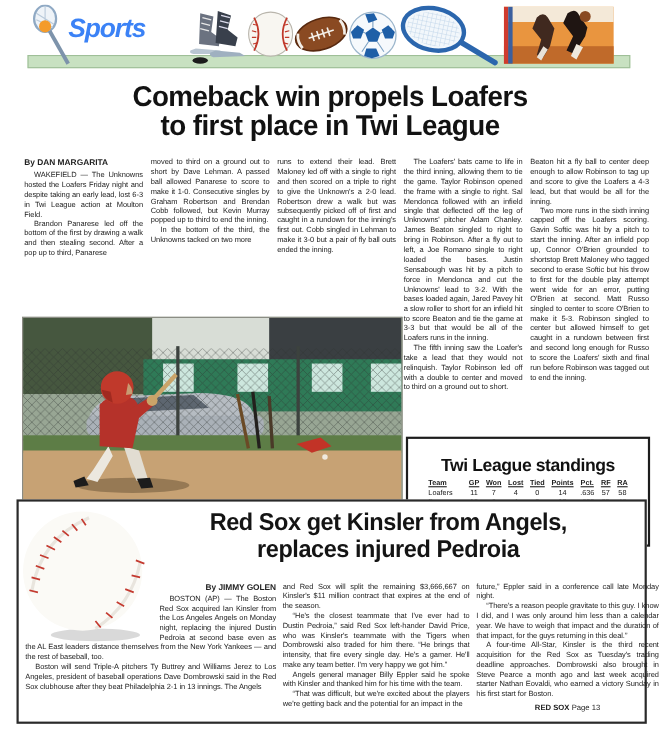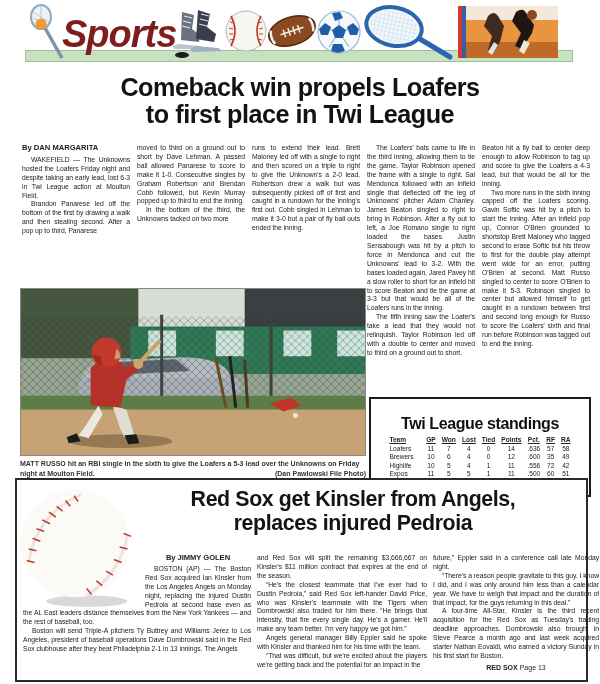--- a/index.html
+++ b/index.html
@@ -6,21 +6,21 @@
   body{
     width:600px;height:684px;position:relative;overflow:hidden;
     background:#ffffff;color:#1f1f1f;
     font-family:"Liberation Sans", sans-serif;
   }
   
   .banner{position:absolute;left:0;top:0;width:600px;height:70px;}
   .green-bar{position:absolute;left:25px;top:50px;width:546px;height:10px;
     background:#c8e1c1;border:1px solid #9fbf98;z-index:1;}
   .sports-title{position:absolute;left:62px;top:13px;z-index:2;
-    font-size:38px;font-weight:bold;font-style:italic;letter-spacing:-1px;color:#7f1d1d;}
+    font-size:24px;font-weight:bold;font-style:italic;letter-spacing:-1px;color:#3b82f6;}
   .bicon{position:absolute;z-index:2;}
   
   .headline{position:absolute;top:74px;left:0;width:600px;text-align:center;
     font-weight:bold;font-size:26px;line-height:27px;letter-spacing:-0.5px;color:#121212;
     transform:scaleX(.97);}
   
   .col{position:absolute;top:144px;width:108px;font-size:6.8px;line-height:8.9px;
     letter-spacing:-0.05px;text-align:justify;color:#222;z-index:1;}
   #col1{left:22px;} #col2{left:137px;} #col3{left:252px;} #col4{left:367px;} #col5{left:482px;}
   .byline{font-weight:bold;font-size:7.6px;text-align:left;margin:0 0 3px;letter-spacing:0;}
@@ -35,33 +35,33 @@
   .caption .row2{display:flex;justify-content:space-between;}
   
   .standings{position:absolute;left:369px;top:397px;width:222px;height:100px;
     background:#fff;border:2px solid #1c1c1c;box-sizing:border-box;z-index:3;}
   .standings h2{margin:16px 0 3px;text-align:center;font-size:16px;letter-spacing:-0.4px;color:#111;}
   .standings table{border-collapse:collapse;margin:0 auto;font-size:6.6px;line-height:8.6px;color:#222;}
   .standings th{font-weight:bold;text-decoration:underline;padding:0 3px;text-align:center;}
   .standings td{padding:0 3px;text-align:center;}
   .standings .l{text-align:left;}
   
-  .rs-box{position:absolute;left:15px;top:478px;width:573px;height:204px;
+  .rs-box{position:absolute;left:15px;top:454px;width:573px;height:204px;
     background:#fff;border:2px solid #2a2a2a;box-sizing:border-box;z-index:4;}
   .rs-ball{position:absolute;left:2px;top:5px;width:120px;height:124px;}
   .rs-headline{position:absolute;left:110px;top:7px;width:452px;text-align:center;
     font-weight:bold;font-size:22px;line-height:23.5px;letter-spacing:-0.4px;color:#141414;
     transform:scaleX(.97);}
   .rs-col{position:absolute;top:74px;font-size:6.8px;line-height:8.9px;
     letter-spacing:-0.05px;text-align:justify;color:#222;overflow:hidden;}
   .rs-c1{left:6px;width:228px;height:122px;}
   .rs-c2{left:240px;width:170px;height:122px;}
   .rs-c3{left:416px;width:166px;height:104px;}
   .ball-spacer{float:left;width:122px;height:54px;}
-  .rs-byline{font-weight:bold;font-size:7.6px;text-align:center;margin:0 0 2px;}
+  .rs-byline{font-weight:bold;font-size:7.6px;text-align:right;margin:0 0 2px;}
   .rs-footer{position:absolute;left:416px;top:184px;width:166px;text-align:center;font-size:7px;color:#222;}
   .rs-footer .b{font-weight:bold;}
 </style>
 </head>
 <body>
 
 <div class="banner">
   <div class="green-bar"></div>
 
   <svg class="bicon" style="left:28px;top:4px;" width="40" height="56" viewBox="0 0 40 56">

